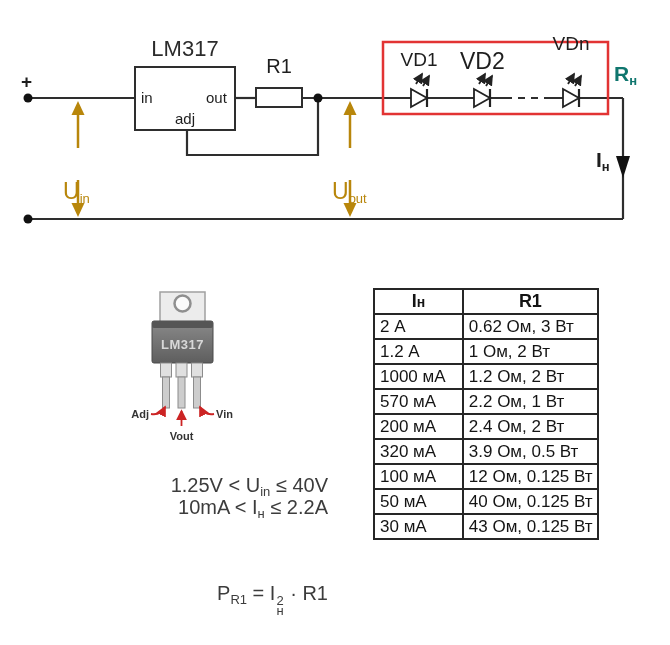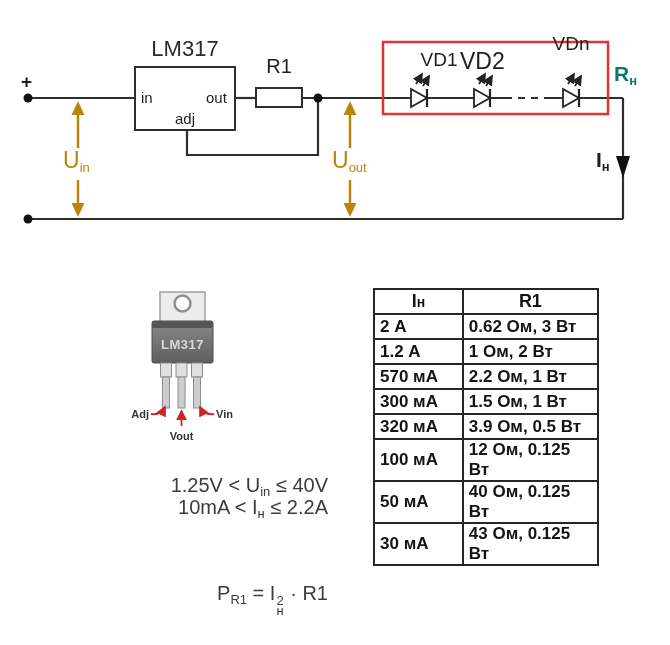--- a/index.html
+++ b/index.html
@@ -3,36 +3,36 @@
 <meta charset="utf-8">
 <style>
   html,body{margin:0;padding:0;background:#fff;}
   .canvas{position:relative;width:670px;height:645px;background:#ffffff;overflow:hidden;
           font-family:"Liberation Sans",sans-serif;}
   svg{position:absolute;left:0;top:0;}
   .lbl{position:absolute;white-space:nowrap;color:#1e1e1e;line-height:1;}
   .center{text-align:center;}
   .gold{color:#B8860B;}
   .red{color:#0f766e;}
-  .big-base{font-size:23px;}
+  .big-base{font-size:23px;margin-top:31px;}
   .sub{font-size:13px;position:relative;top:4px;}
   .bold{font-weight:bold;}
   
   .formula{position:absolute;left:28px;width:300px;text-align:right;
            font-size:20px;color:#3c3c3c;white-space:nowrap;}
   .fsub{font-size:13px;position:relative;top:4px;}
   .stack{display:inline-flex;flex-direction:column;align-items:flex-start;
          font-size:13px;line-height:10px;vertical-align:-5px;margin:0 1px;}
   
   .vals{position:absolute;left:373px;top:288px;border-collapse:collapse;
         width:226px;table-layout:fixed;}
   .vals th,.vals td{border:2px solid #262626;height:23px;vertical-align:middle;
         color:#141414;overflow:hidden;}
   .vals th{font-size:18px;font-weight:bold;text-align:center;padding:0;}
-  .vals td{font-size:17px;text-align:left;padding:0 2px 0 5px;font-weight:bold;}
+  .vals td{font-size:17px;text-align:left;padding:0 2px 0 5px;}
   .col-i{width:88px;}
   .col-r{width:134px;}
   .hsub{font-size:14px;}
 </style>
 </head>
 <body>
 
 <div class="canvas">
 
   <svg width="670" height="245" viewBox="0 0 670 245">
@@ -109,21 +109,21 @@
   <div class="lbl" style="left:21px;top:72px;font-size:19px;font-weight:600;">+</div>
 
   <div class="lbl center" style="left:135px;top:38px;width:100px;font-size:22px;color:#2b2b2b;">LM317</div>
 
   <div class="lbl" style="left:141px;top:90px;font-size:15px;">in</div>
   <div class="lbl" style="left:206px;top:90px;font-size:15px;">out</div>
   <div class="lbl" style="left:175px;top:111px;font-size:15px;">adj</div>
 
   <div class="lbl center" style="left:256px;top:56px;width:46px;font-size:20px;">R1</div>
 
-  <div class="lbl center" style="left:397px;top:50px;width:44px;font-size:19px;margin-left:20px;">VD1</div>
+  <div class="lbl center" style="left:397px;top:50px;width:44px;font-size:19px;">VD1</div>
   <div class="lbl center" style="left:460px;top:50px;width:44px;font-size:23px;">VD2</div>
   <div class="lbl center" style="left:549px;top:34px;width:44px;font-size:19px;">VDn</div>
 
   <div class="lbl red bold" style="left:614px;top:63px;font-size:21px;">
     <span>R</span><span class="sub">н</span>
   </div>
 
   <div class="lbl bold" style="left:596px;top:149px;font-size:21px;">
     <span>I</span><span class="sub">н</span>
   </div>
@@ -204,26 +204,30 @@
     <tbody>
       <tr>
           <td>2 А</td>
           <td>0.62 Ом, 3 Вт</td>
         </tr>
       <tr>
           <td>1.2 А</td>
           <td>1 Ом, 2 Вт</td>
         </tr>
       <tr>
+          <td>1000 мА</td>
+          <td>1.2 Ом, 2 Вт</td>
+        </tr>
+      <tr>
           <td>570 мА</td>
           <td>2.2 Ом, 1 Вт</td>
         </tr>
       <tr>
-          <td>300 мА</td>
-          <td>1.5 Ом, 1 Вт</td>
+          <td>200 мА</td>
+          <td>2.4 Ом, 2 Вт</td>
         </tr>
       <tr>
           <td>320 мА</td>
           <td>3.9 Ом, 0.5 Вт</td>
         </tr>
       <tr>
           <td>100 мА</td>
           <td>12 Ом, 0.125 Вт</td>
         </tr>
       <tr>

